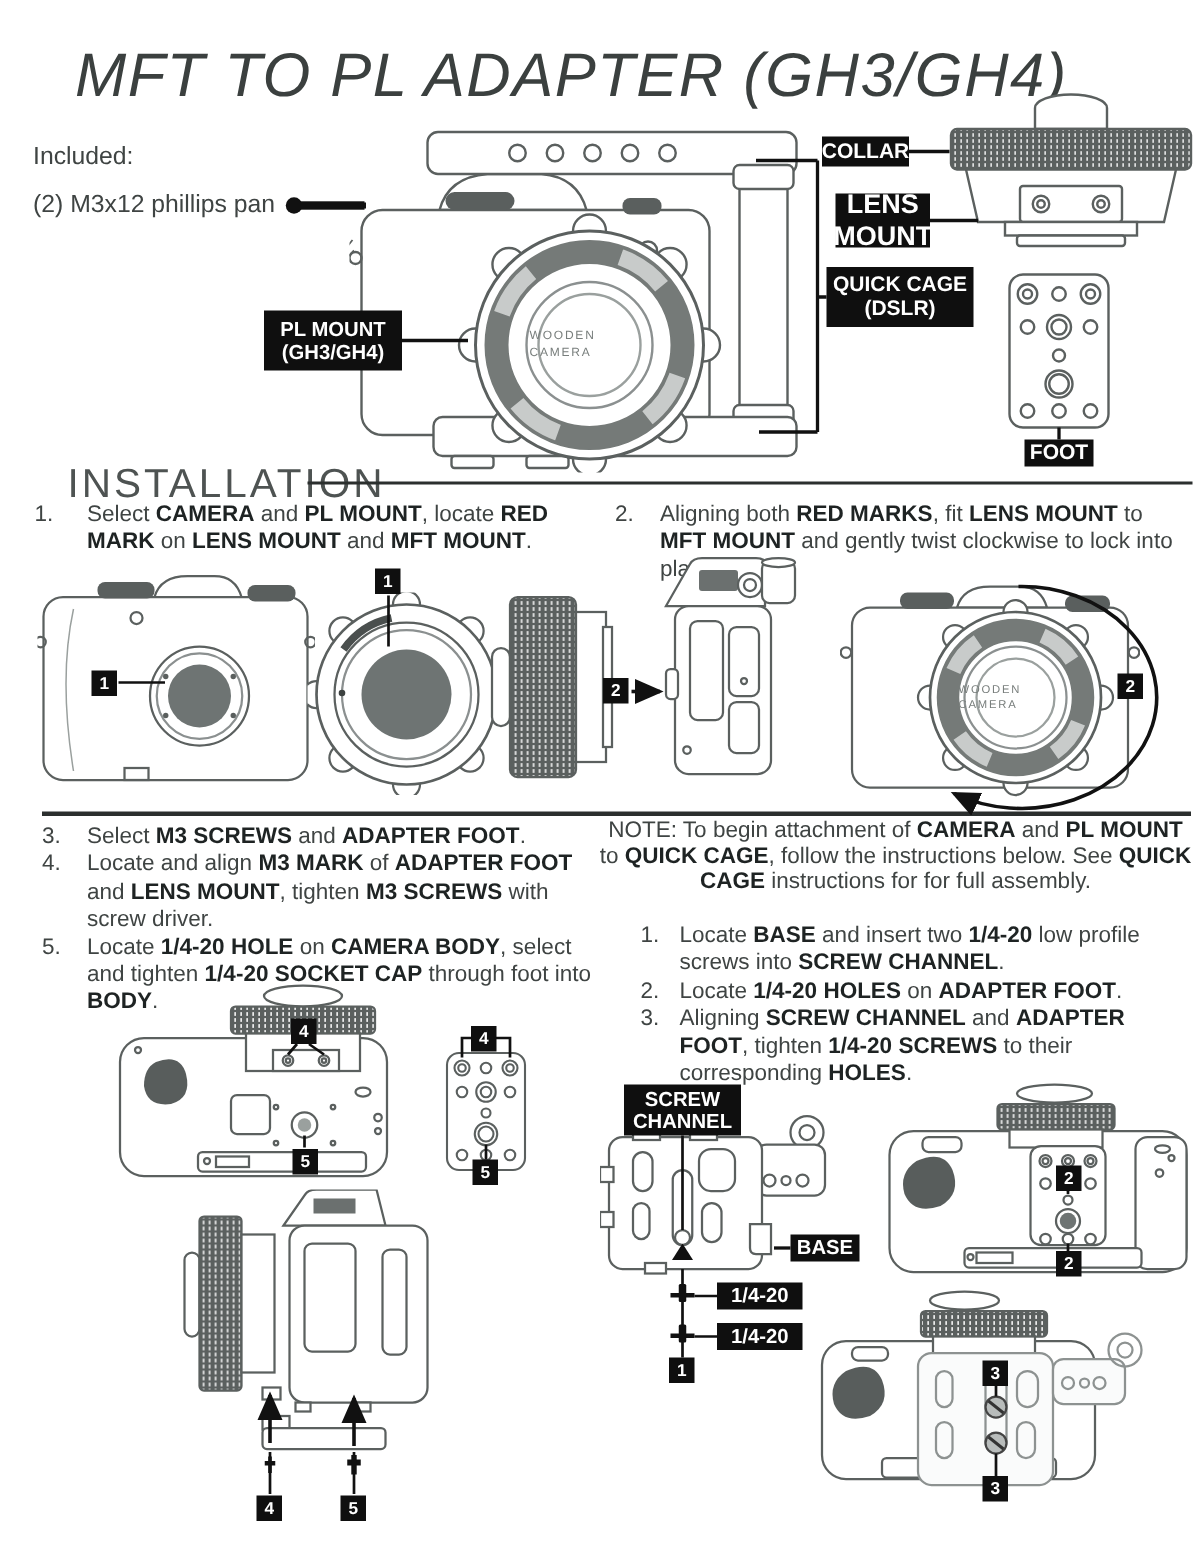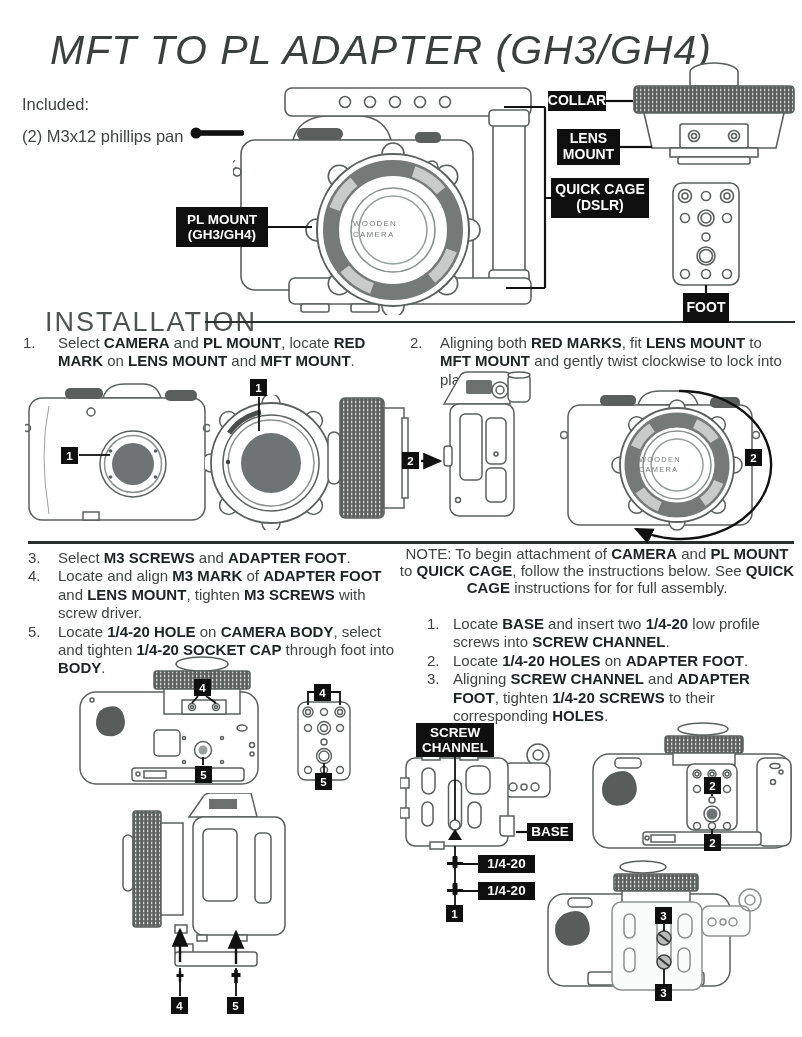--- a/index.html
+++ b/index.html
@@ -1,21 +1,21 @@
 <!DOCTYPE html>
 <html><head>
 <meta charset="utf-8">
 <style>
   html,body{margin:0;padding:0;background:#fff;}
   .page{position:relative;width:802px;height:1037px;background:#fff;overflow:hidden;
         font-family:"Liberation Sans",sans-serif;color:#3f4443;}
   .abs{position:absolute;}
   .title{font-size:41px;font-style:italic;letter-spacing:1px;color:#3b403f;white-space:nowrap;}
   .inc-head{font-size:16.5px;}
-  .inc-row{display:flex;gap:7px;font-size:16.5px;white-space:nowrap;}
+  .inc-row{display:flex;align-items:center;gap:7px;font-size:16.5px;white-space:nowrap;}
   .tag{position:absolute;background:#0f0f0f;color:#fff;font-weight:bold;text-align:center;
        white-space:pre-line;display:flex;align-items:center;justify-content:center;
        line-height:1.14;z-index:4;}
   .badge{position:absolute;width:17px;height:17px;background:#0f0f0f;color:#fff;font-weight:bold;
          font-size:11.5px;display:flex;align-items:center;justify-content:center;z-index:4;}
   .logo-txt{position:absolute;text-align:left;white-space:pre-line;color:#787e7c;
             font-size:8px;letter-spacing:1.2px;line-height:1.35;z-index:3;}
   .inst-head{font-size:27px;letter-spacing:2px;color:#4e5352;}
   .rule{position:absolute;background:#2b2f2e;}
   .steps{position:absolute;font-size:15px;line-height:18.4px;}
@@ -428,25 +428,25 @@
       <rect x="447" y="889" width="16" height="3"></rect>
         <rect x="452.5" y="883" width="5" height="12" rx="1"></rect>
       <rect x="176.5" y="974" width="7" height="3"></rect>
         <rect x="178.8" y="971" width="2.4" height="11"></rect>
       <rect x="231.5" y="973" width="9" height="4"></rect>
         <rect x="234.2" y="970" width="3.6" height="13"></rect>
     </g>
   </svg>
 
   <div class="tag" style="left:548px;top:91px;width:58px;height:20px;font-size:14px;">COLLAR</div>
-  <div class="tag" style="left:557px;top:129px;width:63px;height:36px;font-size:14px;">LENS
+  <div class="tag" style="left:557px;top:129px;width:63px;height:36px;font-size:18px;">LENS
 MOUNT</div>
   <div class="tag" style="left:551px;top:178px;width:98px;height:40px;font-size:14px;">QUICK CAGE
 (DSLR)</div>
-  <div class="tag" style="left:683px;top:293px;width:46px;height:30px;font-size:14px;">FOOT</div>
+  <div class="tag" style="left:683px;top:293px;width:46px;height:18px;font-size:14px;">FOOT</div>
   <div class="tag" style="left:176px;top:207px;width:92px;height:40px;font-size:13.5px;">PL MOUNT
 (GH3/GH4)</div>
   <div class="tag" style="left:416px;top:723px;width:78px;height:34px;font-size:13.5px;">SCREW
 CHANNEL</div>
   <div class="tag" style="left:527px;top:823px;width:46px;height:18px;font-size:13.5px;">BASE</div>
   <div class="tag" style="left:478px;top:855px;width:57px;height:18px;font-size:13.5px;">1/4-20</div>
   <div class="tag" style="left:478px;top:882px;width:57px;height:18px;font-size:13.5px;">1/4-20</div>
 
   <div class="badge" style="left:61px;top:447px;">1</div>
   <div class="badge" style="left:250px;top:379px;">1</div>

